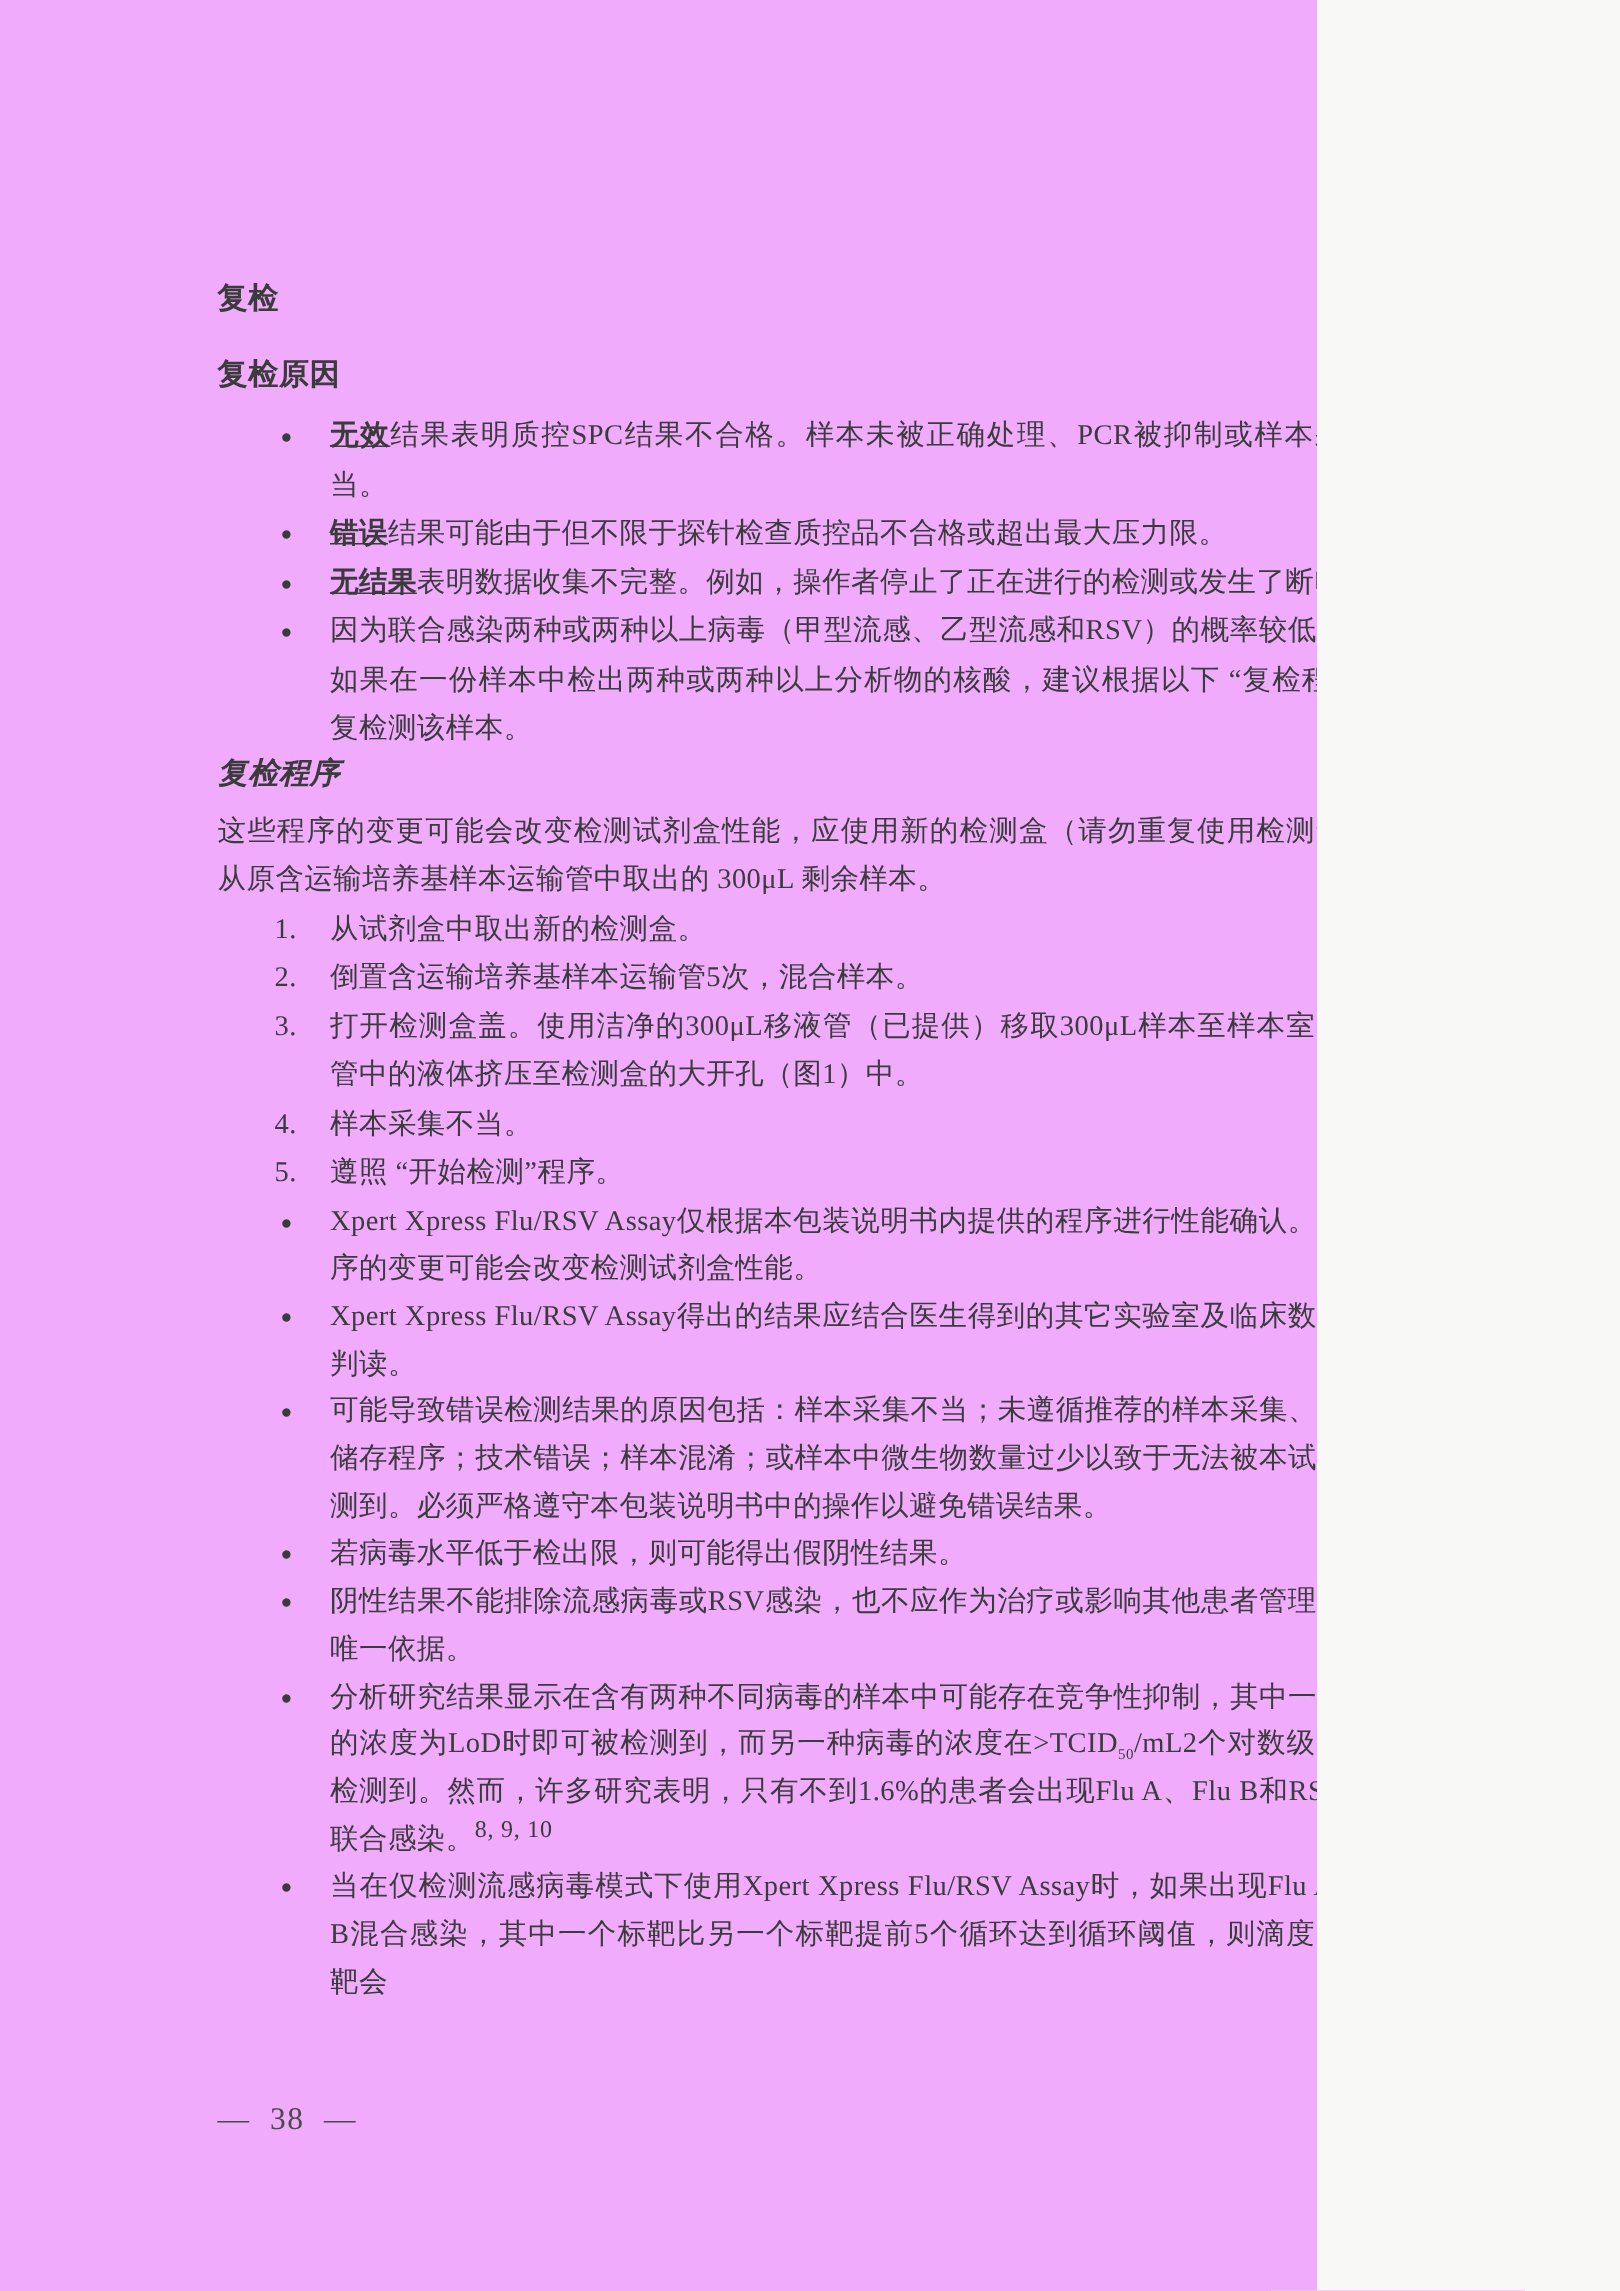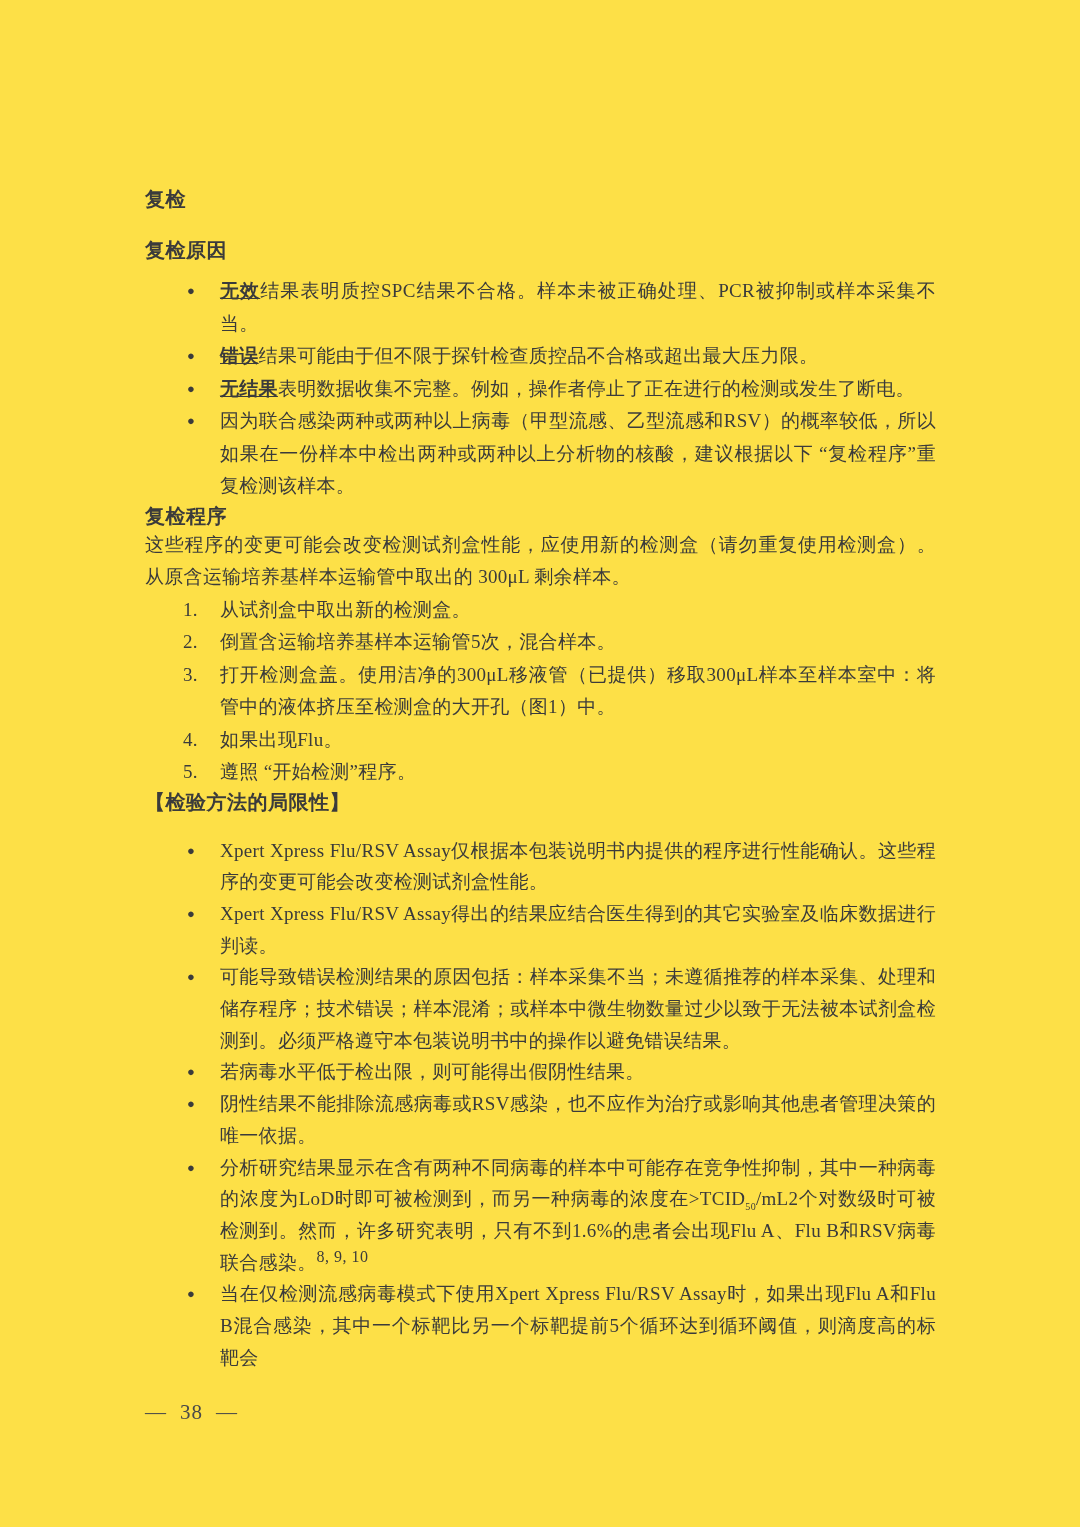--- a/index.html
+++ b/index.html
@@ -2,35 +2,35 @@
 <html><head>
 <meta charset="utf-8">
 <style>
   html,body{margin:0;padding:0;}
   body{
     width:1080px;height:1527px;
     background:#f8f8f6;
     font-family:"Liberation Serif","DejaVu Serif",serif;
   }
   .page{
-    position:relative;width:1080px;height:1527px;
-    background:#fde047;color:#3b3b3b;overflow:hidden;
+    position:relative;width:878px;height:1527px;
+    background:#f0abfc;color:#3b3b3b;overflow:hidden;
   }
   .content{
     position:absolute;left:145px;top:186px;width:791px;
     font-size:19px;line-height:32.5px;text-align:justify;
     letter-spacing:0.3px;
   }
   .hd{
     font-size:20px;font-weight:700;line-height:26px;
     margin:0;text-align:left;letter-spacing:0.5px;
   }
   .hd-title{margin-bottom:25px;}
   .hd-reason{margin-bottom:12px;}
-  .hd-proc{margin-top:0;}
+  .hd-proc{margin-top:0;margin-bottom:10px;font-style:italic;}
   .hd-limit{margin-top:0;margin-bottom:20px;}
   .para{margin:0;}
   .blist,.nlist{margin:0;padding:0;}
   .item{
     position:relative;padding-left:75px;margin:0;
   }
   .marker{
     position:absolute;left:42px;top:0;
     font-size:13px;line-height:inherit;
   }
@@ -90,29 +90,28 @@
       <div class="item">
         <span class="stepnum">2.</span>
         <span>倒置含运输培养基样本运输管5次，混合样本。</span>
       </div>
       <div class="item">
         <span class="stepnum">3.</span>
         <span>打开检测盒盖。使用洁净的300μL移液管（已提供）移取300μL样本至样本室中：将管中的液体挤压至检测盒的大开孔（图1）中。</span>
       </div>
       <div class="item">
         <span class="stepnum">4.</span>
-        <span>如果出现Flu。</span>
+        <span>样本采集不当。</span>
       </div>
       <div class="item">
         <span class="stepnum">5.</span>
         <span>遵照 “开始检测”程序。</span>
       </div>
     </div>
 
-    <h3 class="hd hd-limit">【检验方法的局限性】</h3>
 
     <div class="blist limit-list">
       <div class="item">
         <span class="marker">●</span>
         <span>Xpert Xpress Flu/RSV Assay仅根据本包装说明书内提供的程序进行性能确认。这些程序的变更可能会改变检测试剂盒性能。</span>
       </div>
       <div class="item">
         <span class="marker">●</span>
         <span>Xpert Xpress Flu/RSV Assay得出的结果应结合医生得到的其它实验室及临床数据进行判读。</span>
       </div>

